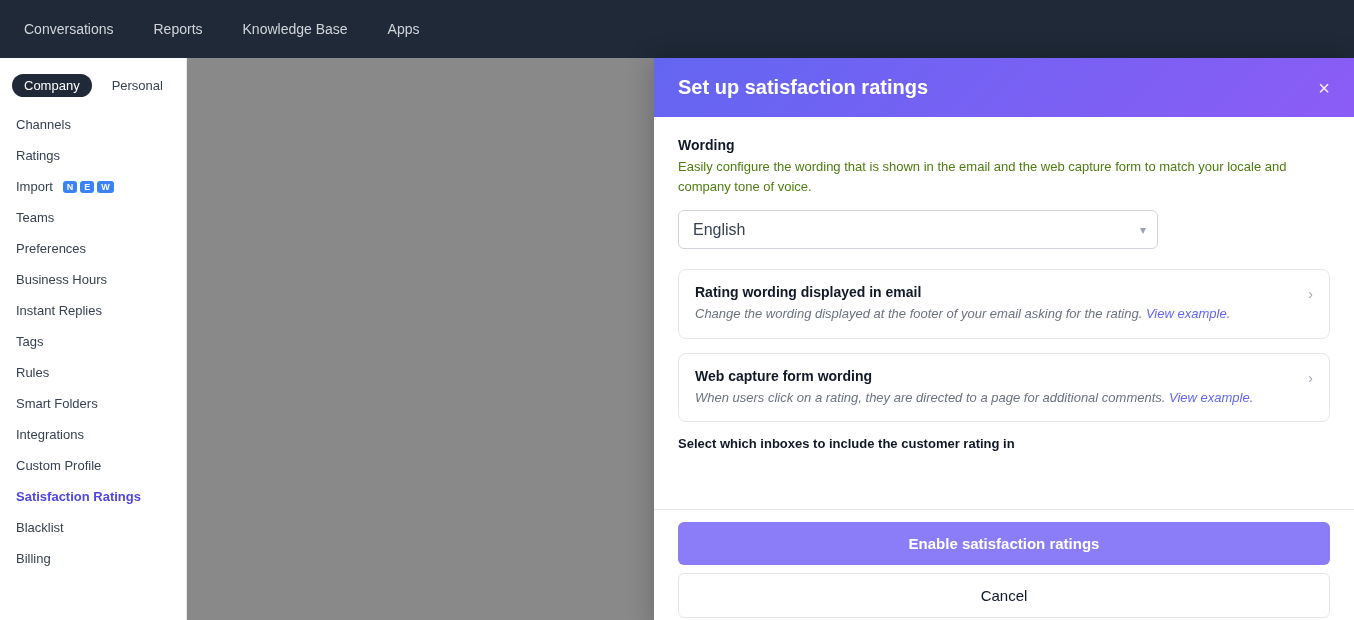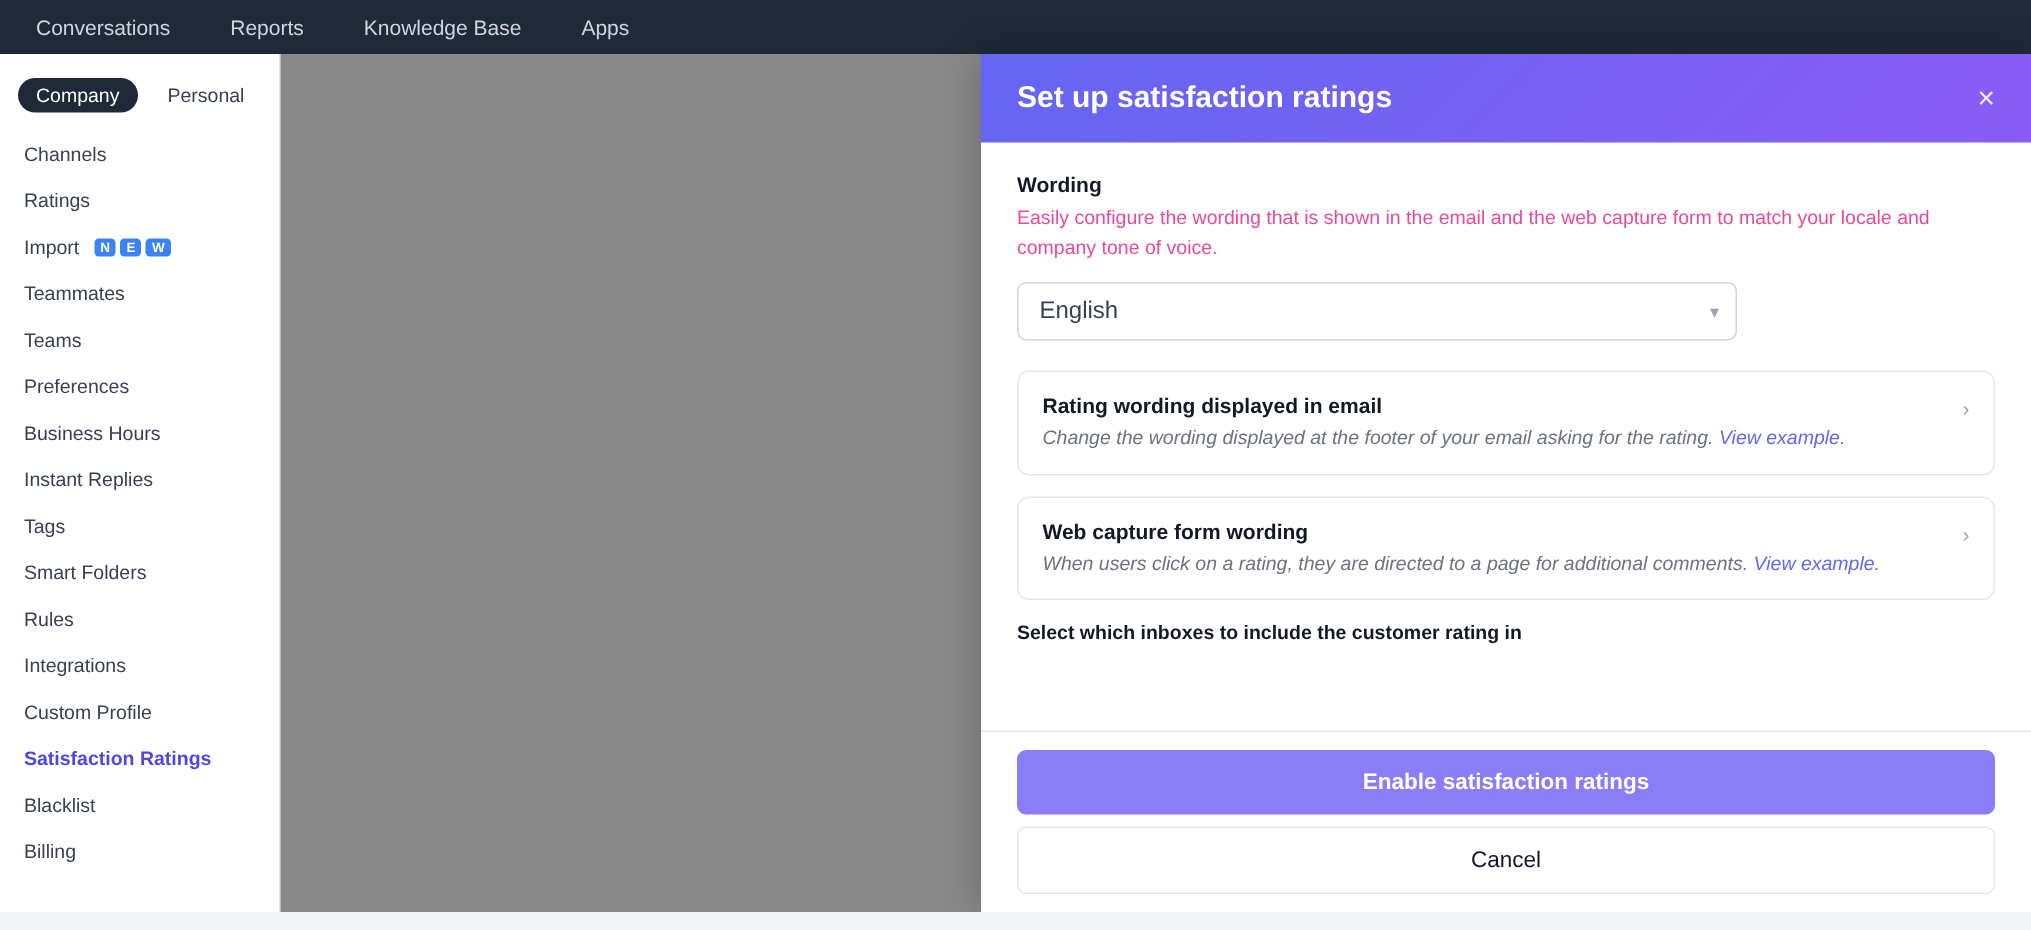--- a/index.html
+++ b/index.html
@@ -3,21 +3,21 @@
   <meta charset="utf-8">
   <style>
     * { box-sizing: border-box; margin: 0; padding: 0; }
     body { font-family: -apple-system, BlinkMacSystemFont, 'Segoe UI', sans-serif; background: #f3f4f6; overflow: hidden; }
 
     
     .top-nav {
       display: flex;
       align-items: center;
       background: #1f2937;
-      height: 36px;
+      height: 58px;
       padding: 0 16px;
       gap: 24px;
     }
     .top-nav-item {
       color: #d1d5db;
       font-size: 14px;
       cursor: pointer;
       padding: 4px 8px;
     }
 
@@ -172,21 +172,21 @@
     }
 
     .section-title {
       font-size: 14px;
       font-weight: 700;
       color: #111827;
       margin-bottom: 4px;
     }
     .section-desc {
       font-size: 13px;
-      color: #ec4899;
+      color: #4d7c0f;
       line-height: 1.5;
       margin-bottom: 14px;
     }
 
     .select-wrapper {
       position: relative;
       max-width: 480px;
       margin-bottom: 20px;
     }
     .select-control {
@@ -304,42 +304,39 @@
     </div>
     <div class="sidebar-nav-item">
       <span>Import</span>
       <div class="badge-row">
         <span class="badge">N</span>
         <span class="badge">E</span>
         <span class="badge">W</span>
       </div>
     </div>
     <div class="sidebar-nav-item">
-      <span>Teammates</span>
-    </div>
-    <div class="sidebar-nav-item">
       <span>Teams</span>
     </div>
     <div class="sidebar-nav-item">
       <span>Preferences</span>
     </div>
     <div class="sidebar-nav-item">
       <span>Business Hours</span>
     </div>
     <div class="sidebar-nav-item">
       <span>Instant Replies</span>
     </div>
     <div class="sidebar-nav-item">
       <span>Tags</span>
     </div>
     <div class="sidebar-nav-item">
+      <span>Rules</span>
+    </div>
+    <div class="sidebar-nav-item">
       <span>Smart Folders</span>
-    </div>
-    <div class="sidebar-nav-item">
-      <span>Rules</span>
     </div>
     <div class="sidebar-nav-item">
       <span>Integrations</span>
     </div>
     <div class="sidebar-nav-item">
       <span>Custom Profile</span>
     </div>
     <div class="sidebar-nav-item active">
       <span>Satisfaction Ratings</span>
     </div>

